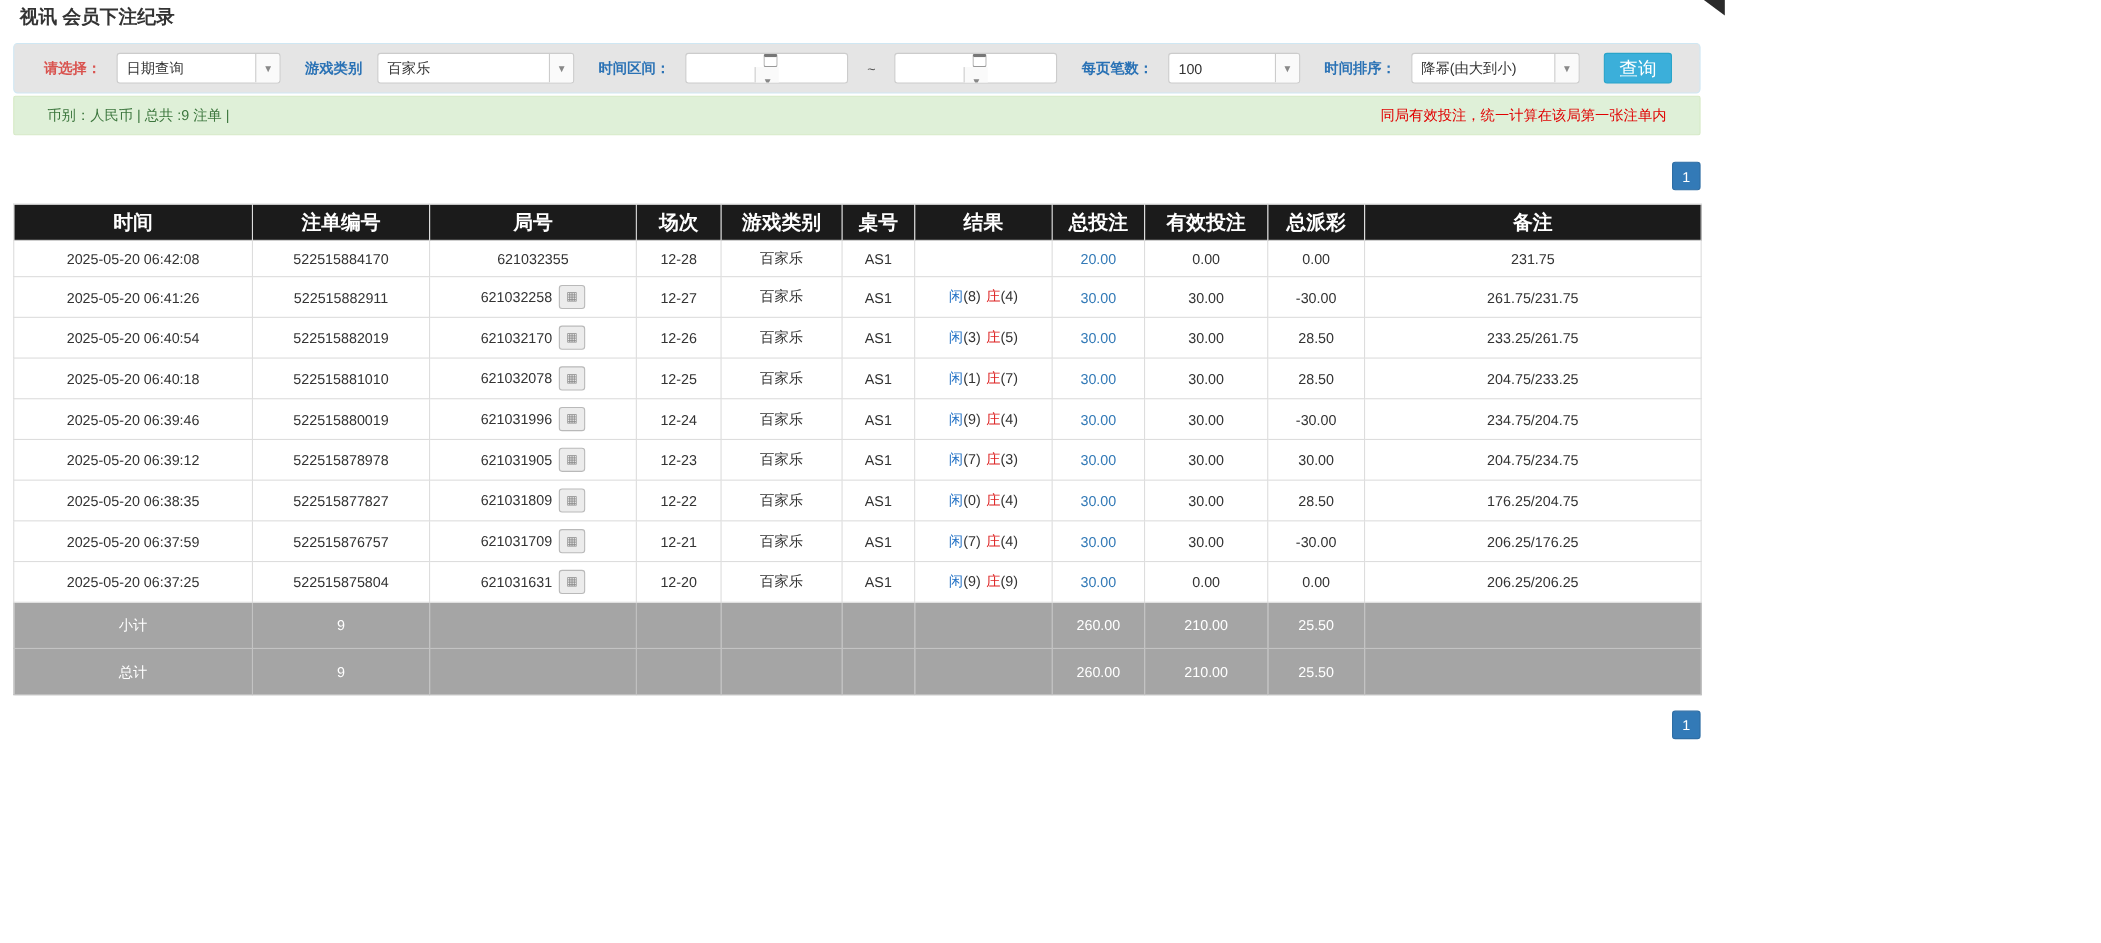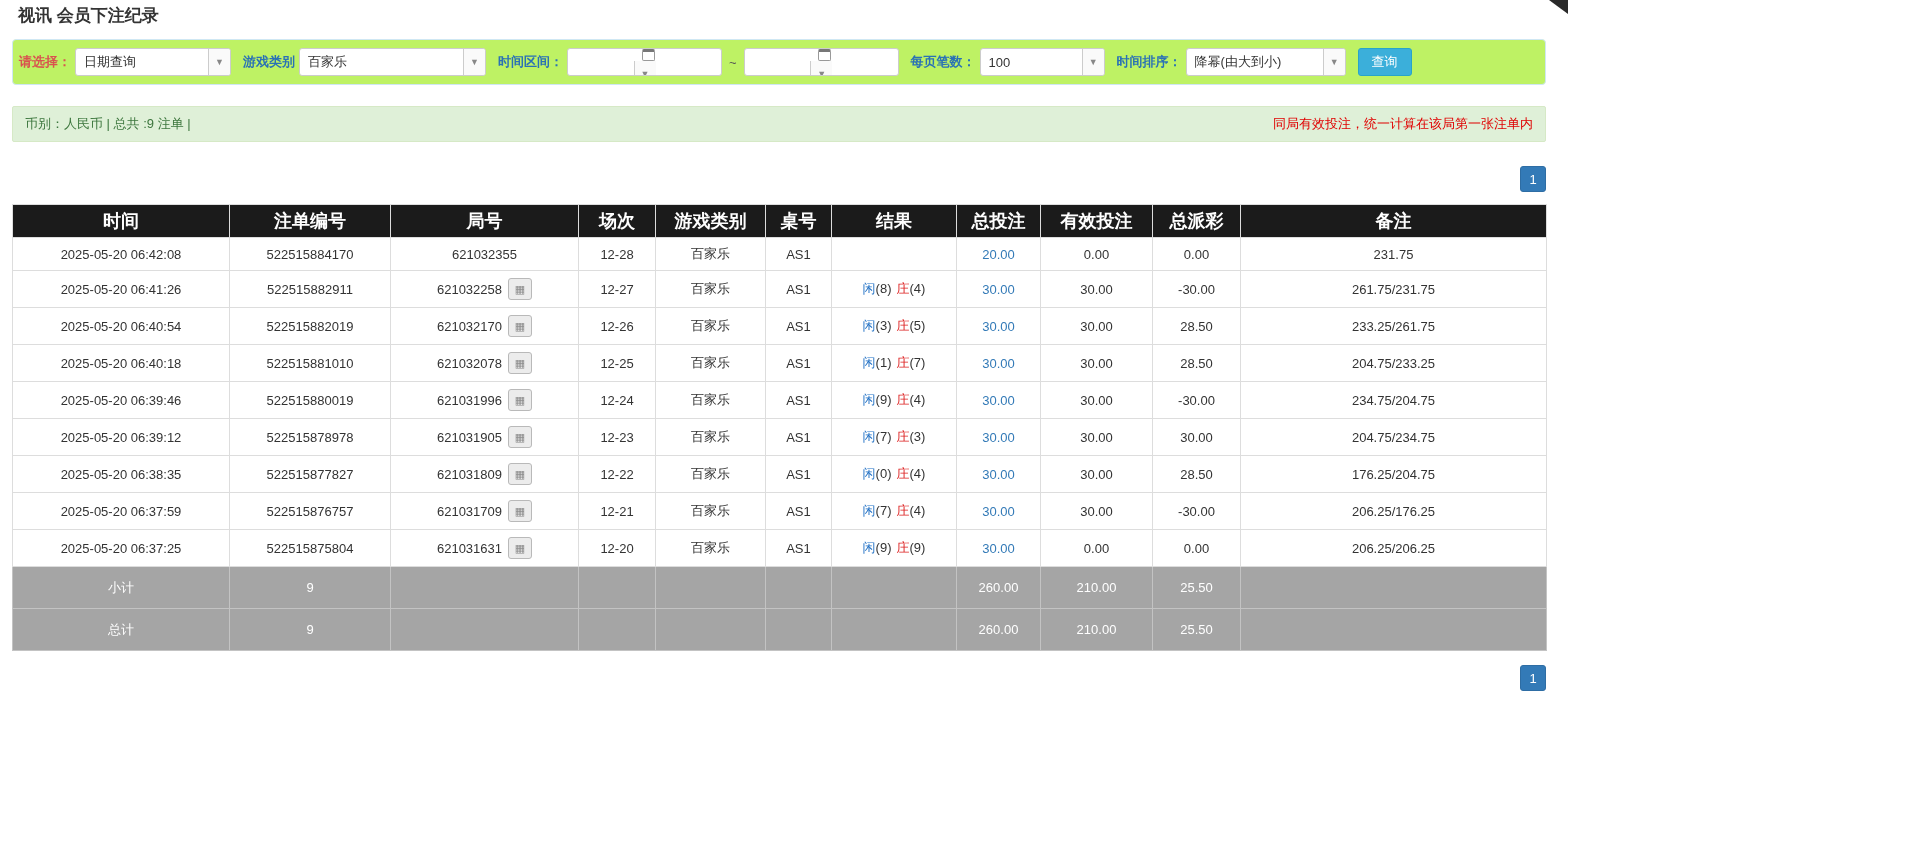--- a/index.html
+++ b/index.html
@@ -17,28 +17,28 @@
 
   .page-title {
     font-size: 17px;
     font-weight: 600;
     color: #333;
     margin: 4px 0 12px 6px;
   }
 
   
   .filter-bar {
-    background: #bef264;
+    background: #e5e5e5;
     border: 1px solid #cfe7f3;
     border-radius: 4px;
     height: 46px;
-    padding: 8px 4px;
+    padding: 8px 25px;
     display: flex;
     align-items: center;
-    gap: 4px;
+    gap: 14px;
     white-space: nowrap;
   }
   .flabel { font-weight: bold; margin-left: 8px; }
   .flabel.red  { color: #d9534f; margin-left: 2px; }
   .flabel.blue { color: #2a72b5; }
   .tilde { color: #555; margin: 0 3px; }
 
   .select {
     background: #fff;
     border: 1px solid #ccc;
@@ -71,37 +71,37 @@
   .w-size  { width: 125px; }
   .w-sort  { width: 160px; }
 
   .btn-search {
     background: #3bafda;
     border: 1px solid #28a4c9;
     color: #fff;
     height: 28px;
     padding: 0 13px;
     border-radius: 3px;
-    font-size: 13px;
+    font-size: 17px;
     cursor: pointer;
     margin-left: 8px;
     font-family: inherit;
   }
 
   
   .summary-bar {
-    margin-top: 21px;
+    margin-top: 2px;
     background: #dff0d8;
     border: 1px solid #d6e9c6;
     border-radius: 2px;
     height: 36px;
     display: flex;
     align-items: center;
     justify-content: space-between;
-    padding: 0 12px;
+    padding: 0 30px;
   }
   .summary-left  { color: #3c763d; }
   .summary-right { color: #e00000; }
 
   
   .pager { display: flex; justify-content: flex-end; }
   .pager.top    { margin: 24px 0 12px 0; }
   .pager.bottom { margin-top: 14px; }
   .page-btn {
     min-width: 26px; height: 26px;

